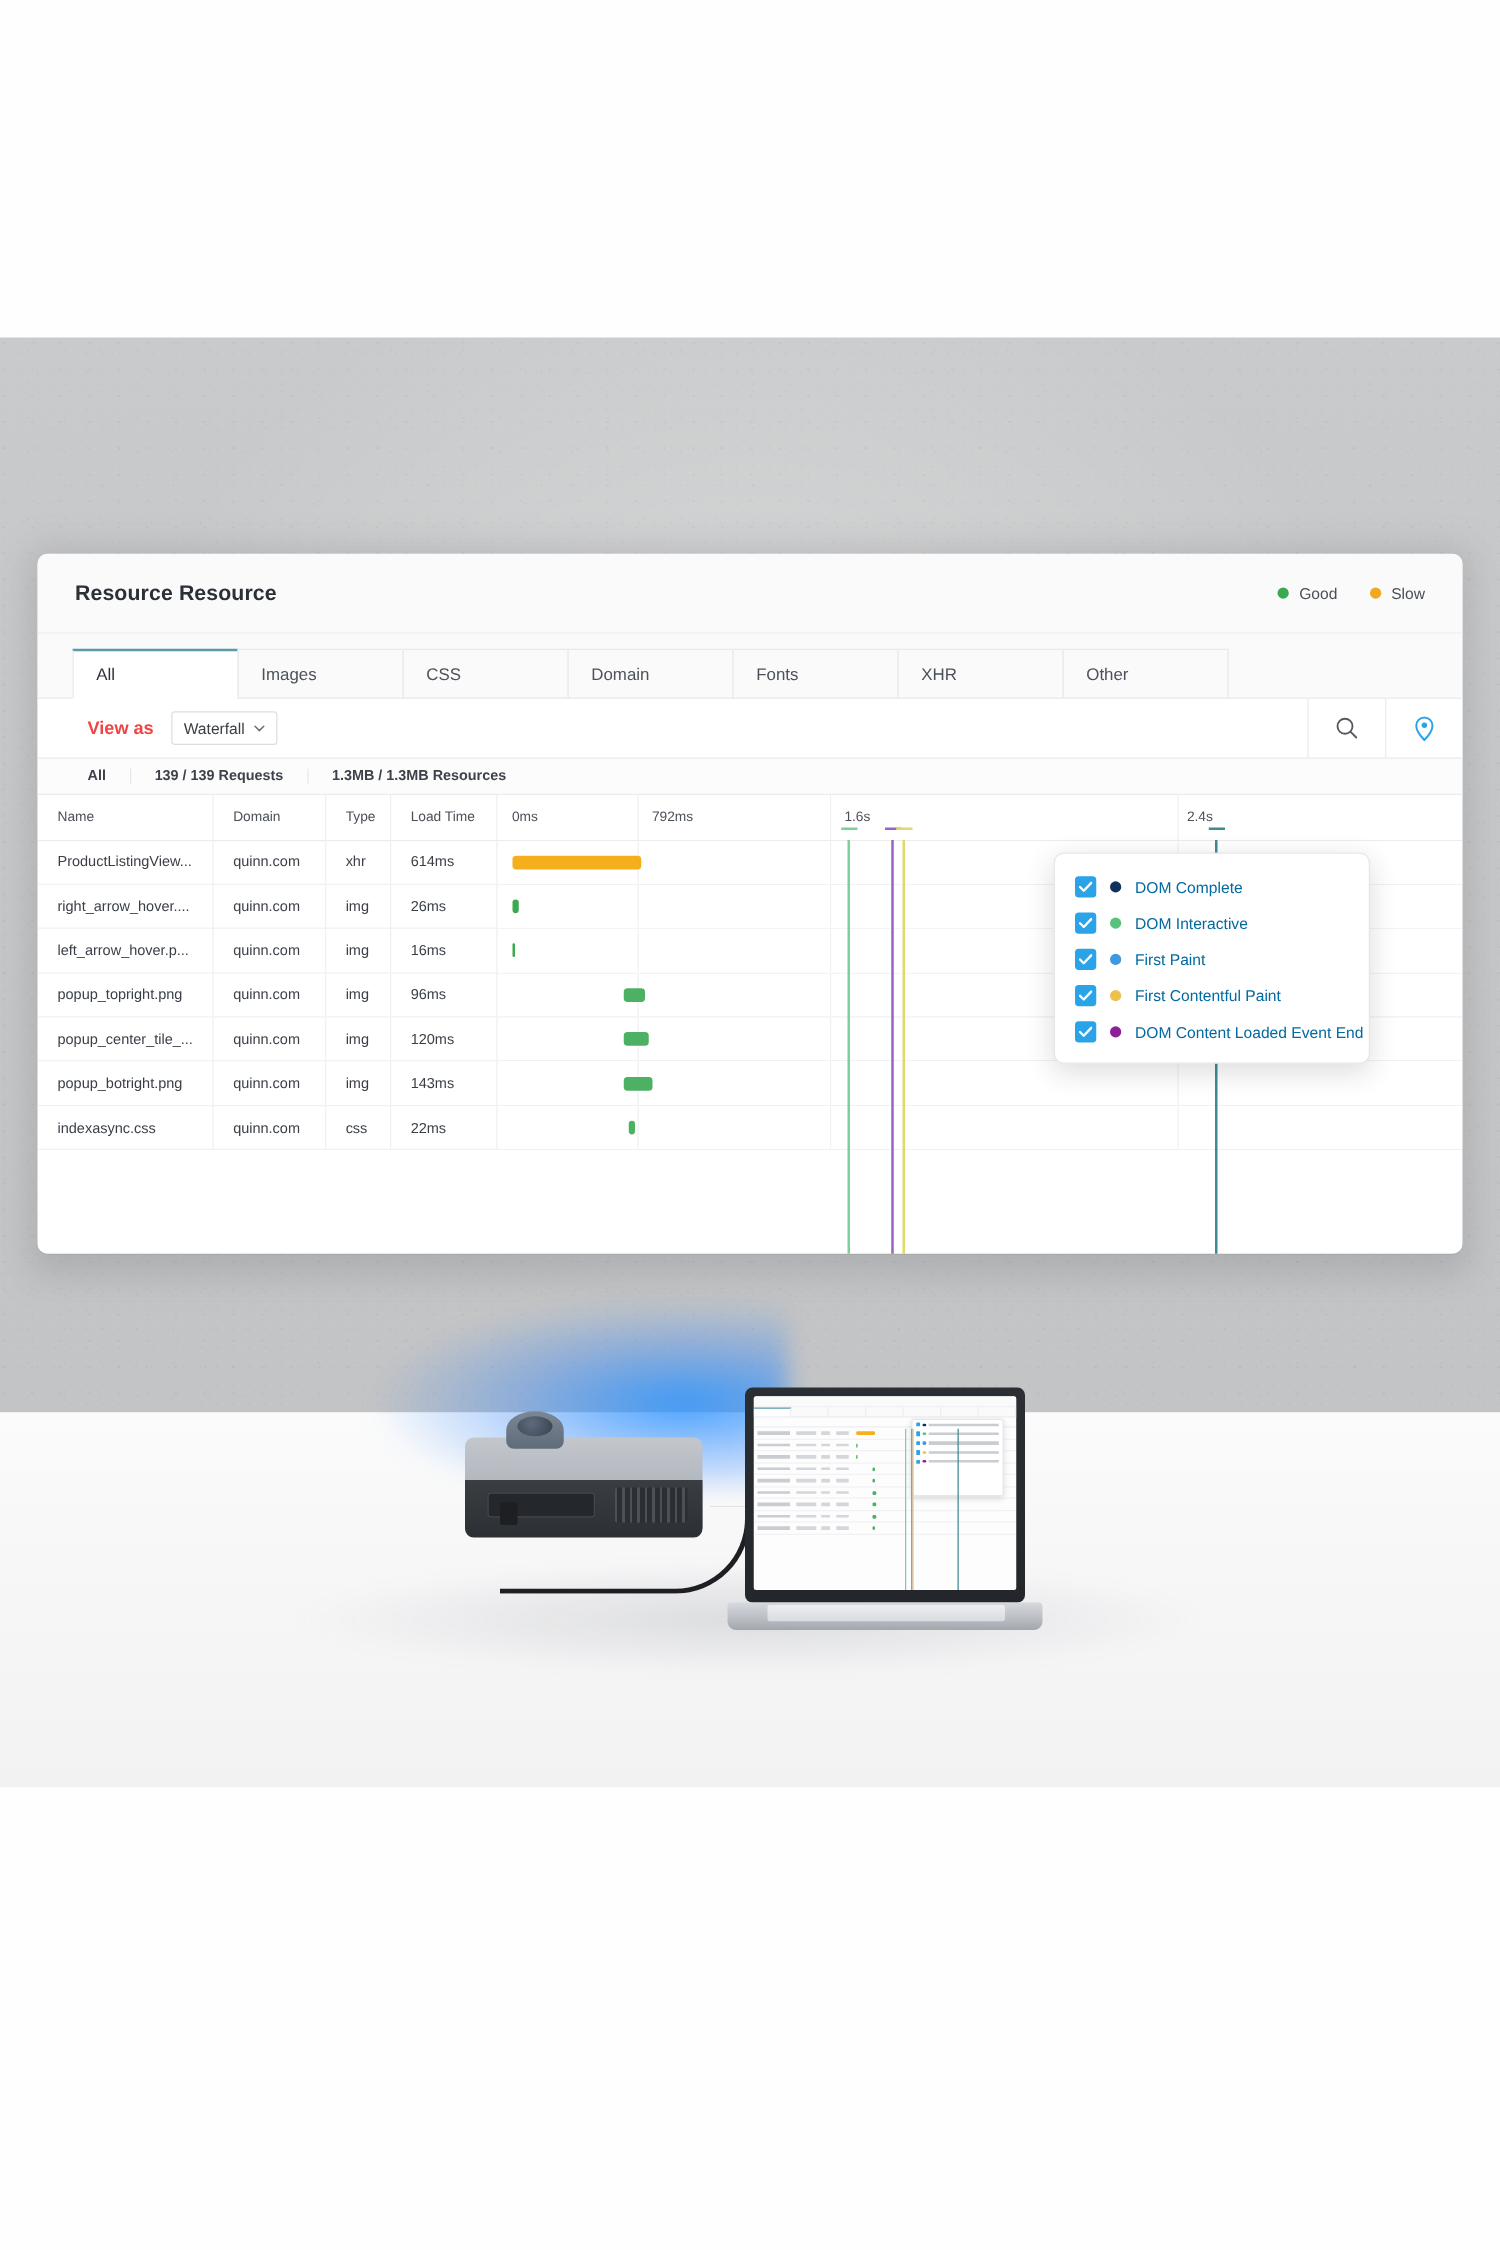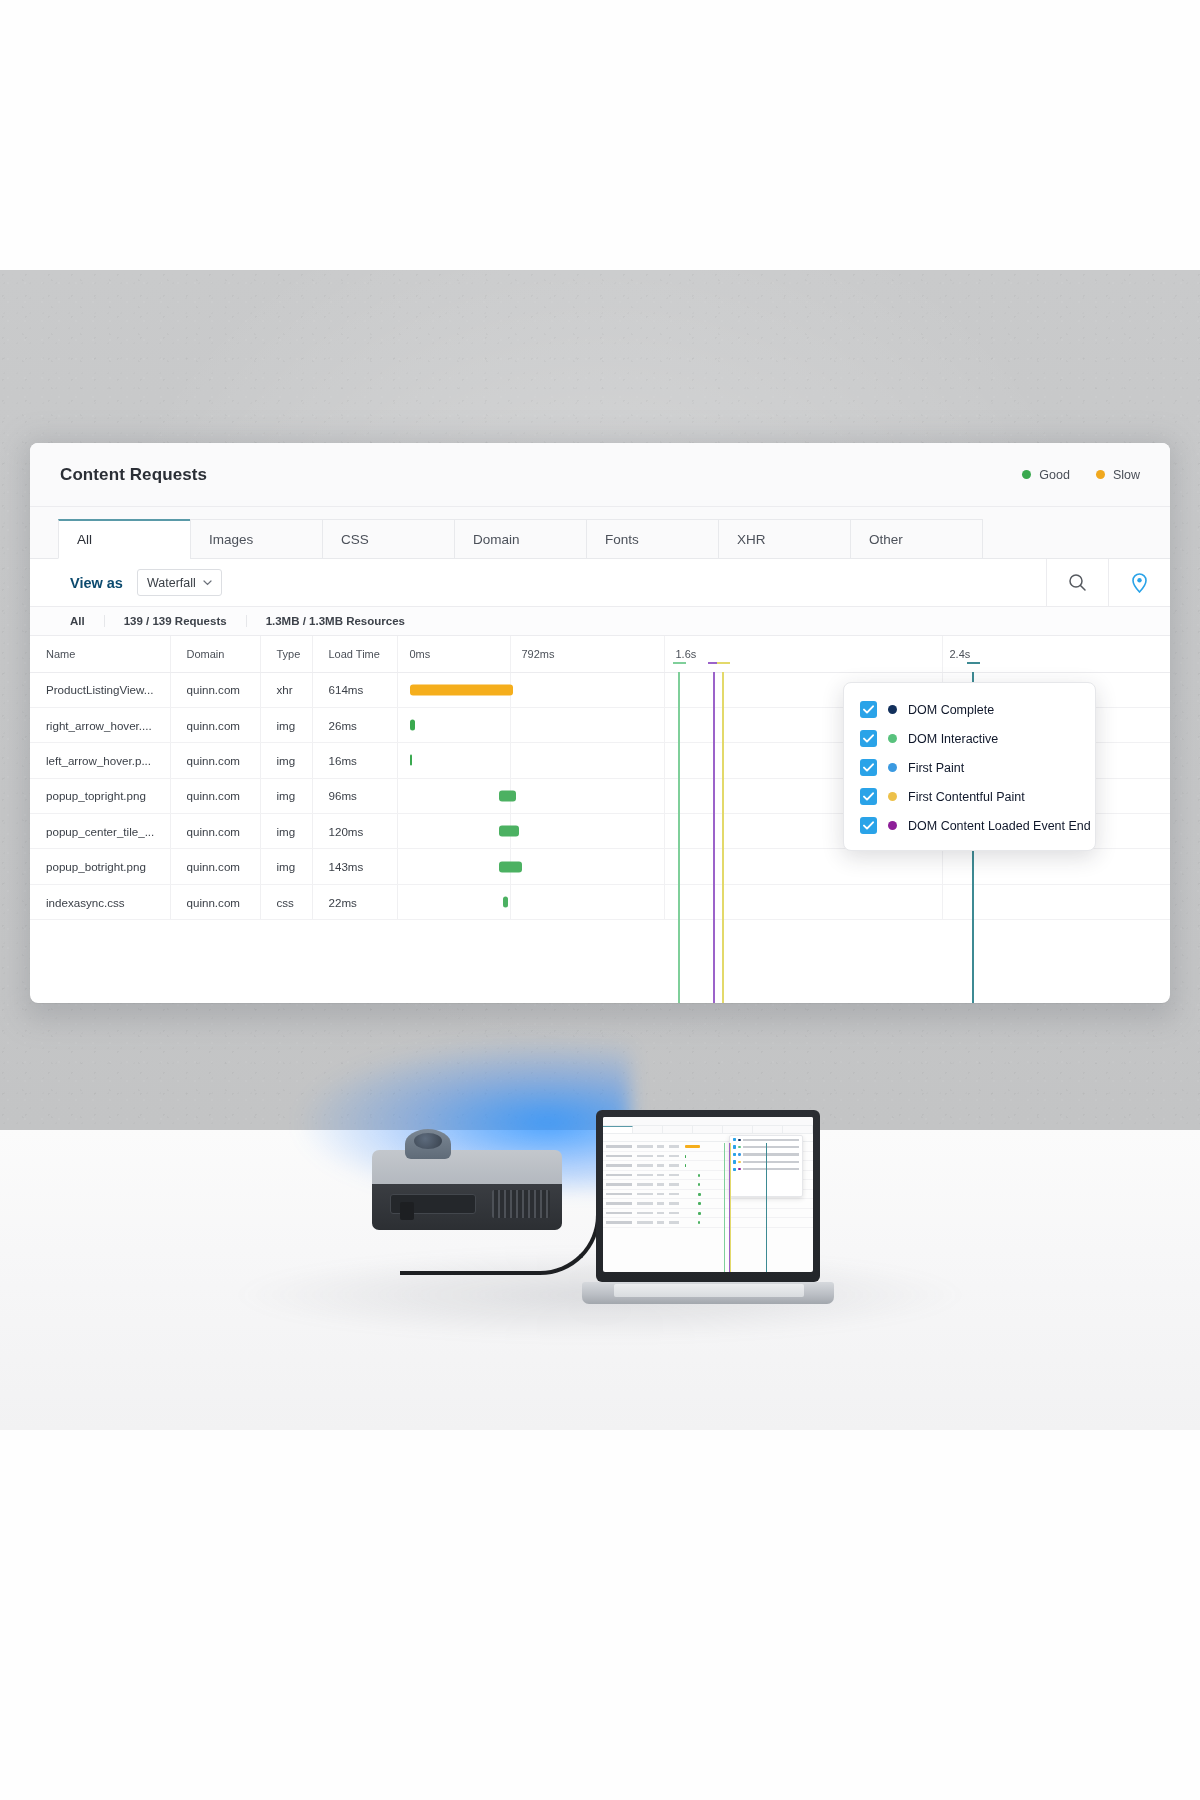--- a/index.html
+++ b/index.html
@@ -74,21 +74,21 @@
     border-top:2px solid #5a9aa8; border-bottom-color:#ffffff;
   }
 
   
   .toolbar{
     border-top:1px solid #e8e9ec; margin-top:-1px;
     height:48px; display:flex; align-items:center; justify-content:space-between;
     padding:0 0 0 40px; background:#ffffff;
   }
   .view-as{ display:flex; align-items:center; gap:14px; }
-  .view-as-label{ font-size:14.5px; font-weight:700; color:#0c4a6e; }
+  .view-as-label{ font-size:14.5px; font-weight:700; color:#ef4444; }
   .select{
     height:27px; min-width:80px; border:1px solid #dcdee2; border-radius:3px;
     display:flex; align-items:center; gap:7px; padding:0 9px;
     font-size:12.5px; color:#3b4047; background:#fff;
   }
   .chev{ font-size:9px; color:#6b7079; }
   .toolbar-actions{ display:flex; align-items:stretch; height:48px; }
   .tb-btn{
     width:62px; display:flex; align-items:center; justify-content:center;
     border-left:1px solid #ececef; cursor:pointer;
@@ -140,21 +140,21 @@
     position:absolute; left:813px; top:239px; width:253px;
     background:#fff; border:1px solid #e6e7ea; border-radius:8px;
     box-shadow: 0 6px 22px rgba(35,40,50,.16); padding:12px 0 10px 0; z-index:20;
   }
   .popup-row{ display:flex; align-items:center; gap:11px; padding:6px 16px; }
   .cb{
     width:17px; height:17px; border-radius:3px; background:#2aa3e8;
     display:flex; align-items:center; justify-content:center; flex:none;
   }
   .cb svg{ display:block; }
-  .popup-label{ font-size:12.5px; color:#0f172a; white-space:nowrap; }
+  .popup-label{ font-size:12.5px; color:#0369a1; white-space:nowrap; }
   .popup-dot{ width:9px; height:9px; border-radius:50%; flex:none; }
 
   
   .beam{
     position:absolute; left:300px; top:1040px; width:330px; height:150px;
     background: radial-gradient(ellipse at 75% 55%, rgba(40,145,255,.85), rgba(40,130,255,.35) 38%, rgba(60,140,255,0) 72%);
     filter: blur(9px);
   }
   .proj-body{
     position:absolute; left:372px; top:1150px; width:190px; height:78px; border-radius:7px;
@@ -235,21 +235,21 @@
 <div class="wall"></div>
 <div class="floor"></div>
 <div class="scene-bottom-white"></div>
 <div class="floor-shadow"></div>
 
 <div class="screen-shadow"></div>
 
 <div class="screen">
 
   <div class="app-header">
-    <div class="app-title">Content Requests</div>
+    <div class="app-title">Resource Resource</div>
     <div class="legend">
       <div class="legend-item">
         <span class="dot" style="background:#3aa94f"></span>
         <span>Good</span>
       </div>
       <div class="legend-item">
         <span class="dot" style="background:#f0a81e"></span>
         <span>Slow</span>
       </div>
     </div>

